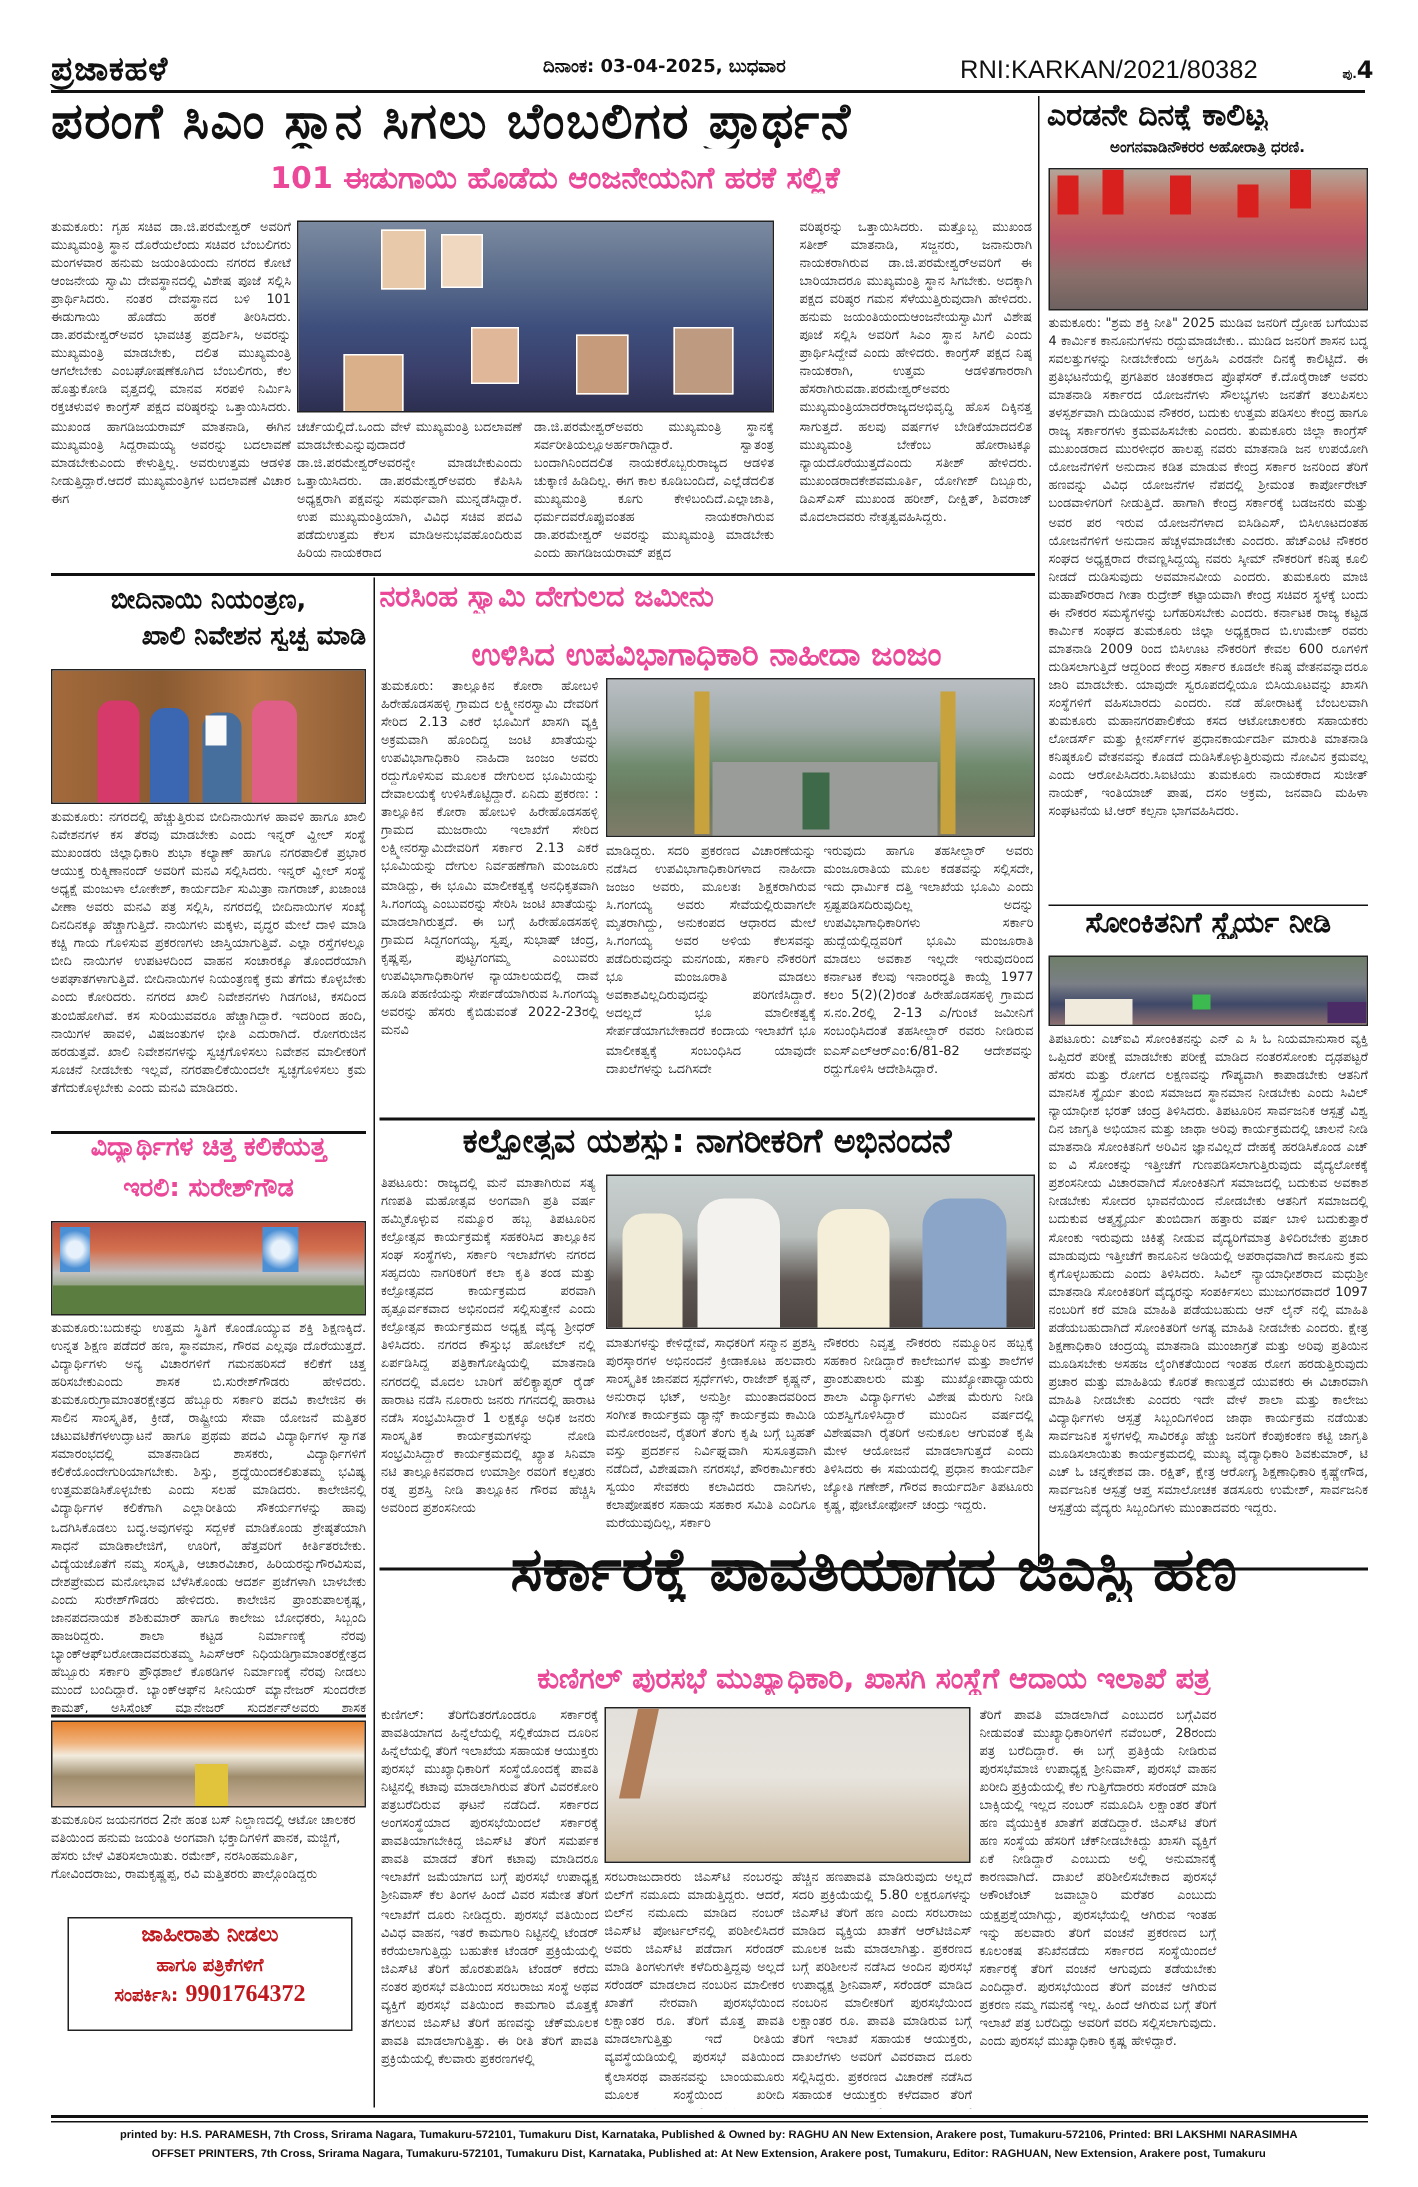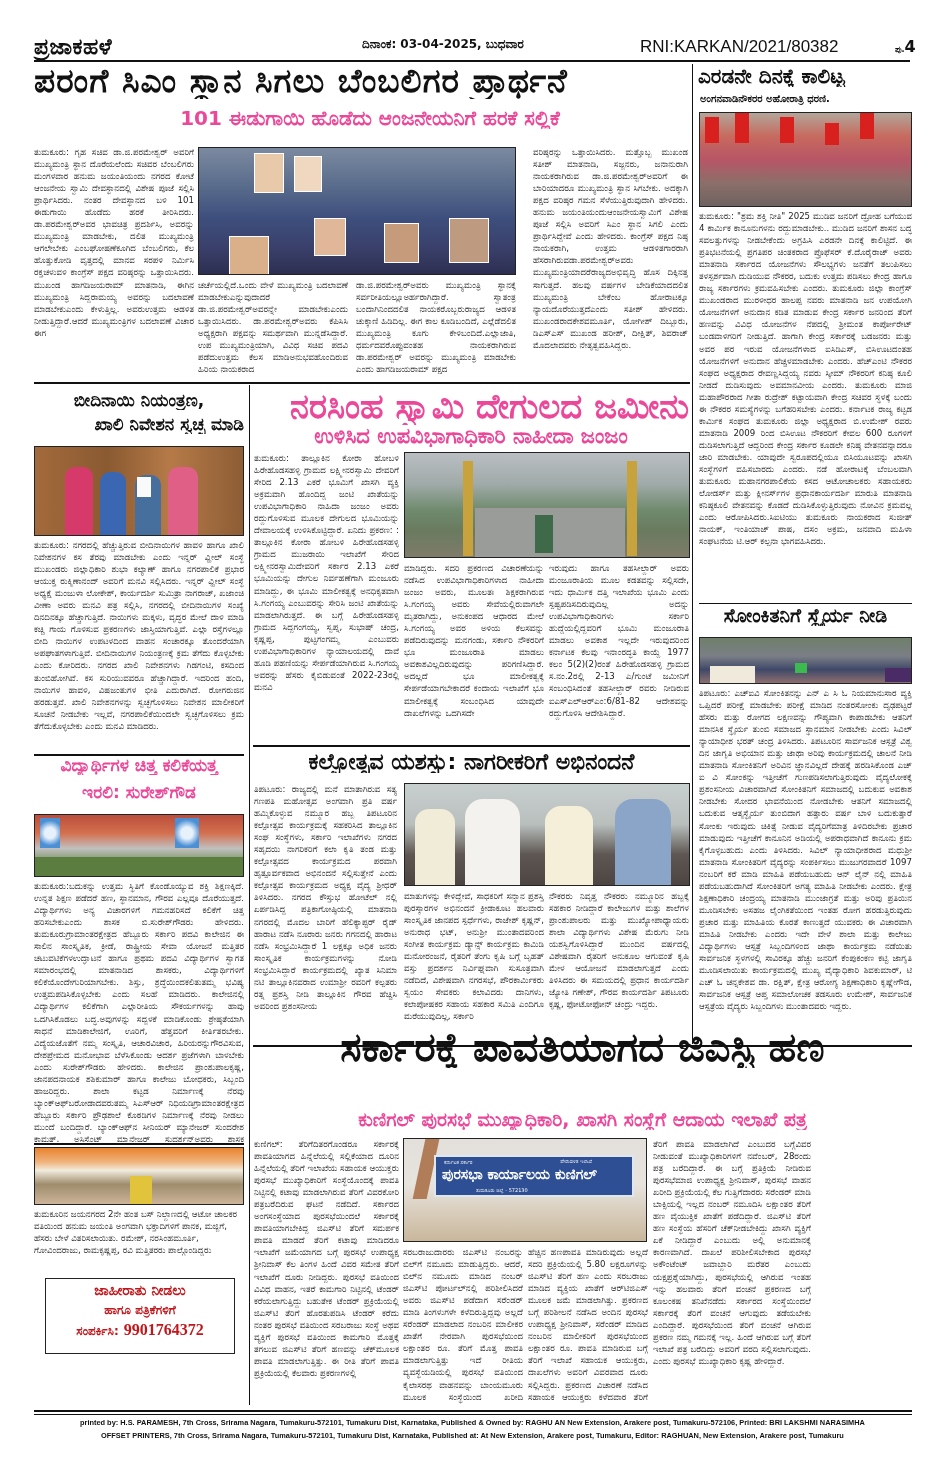--- a/index.html
+++ b/index.html
@@ -51,21 +51,21 @@
 </div>
 
 <div class="abs body-text" style="left:198px;top:279px;width:150px;height:100px">ಚರ್ಚೆಯಲ್ಲಿದೆ.ಒಂದು ವೇಳೆ ಮುಖ್ಯಮಂತ್ರಿ ಬದಲಾವಣೆ ಮಾಡಬೇಕುಎನ್ನುವುದಾದರೆ ಡಾ.ಜಿ.ಪರಮೇಶ್ವರ್‌ಅವರನ್ನೇ ಮಾಡಬೇಕುಎಂದು ಒತ್ತಾಯಿಸಿದರು. ಡಾ.ಪರಮೇಶ್ವರ್‌ಅವರು ಕೆಪಿಸಿಸಿ ಅಧ್ಯಕ್ಷರಾಗಿ ಪಕ್ಷವನ್ನು ಸಮರ್ಥವಾಗಿ ಮುನ್ನಡೆಸಿದ್ದಾರೆ. ಉಪ ಮುಖ್ಯಮಂತ್ರಿಯಾಗಿ, ವಿವಿಧ ಸಚಿವ ಪದವಿ ಪಡೆದುಉತ್ತಮ ಕೆಲಸ ಮಾಡಿಅನುಭವಹೊಂದಿರುವ ಹಿರಿಯ ನಾಯಕರಾದ</div>
 <div class="abs body-text" style="left:356px;top:279px;width:160px;height:100px">ಡಾ.ಜಿ.ಪರಮೇಶ್ವರ್‌ಅವರು ಮುಖ್ಯಮಂತ್ರಿ ಸ್ಥಾನಕ್ಕೆ ಸರ್ವರೀತಿಯಲ್ಲೂಅರ್ಹರಾಗಿದ್ದಾರೆ. ಸ್ವಾತಂತ್ರ ಬಂದಾಗಿನಿಂದದಲಿತ ನಾಯಕರೊಬ್ಬರುರಾಜ್ಯದ ಆಡಳಿತ ಚುಕ್ಕಾಣಿ ಹಿಡಿದಿಲ್ಲ. ಈಗ ಕಾಲ ಕೂಡಿಬಂದಿದೆ, ಎಲ್ಲೆಡೆದಲಿತ ಮುಖ್ಯಮಂತ್ರಿ ಕೂಗು ಕೇಳಿಬಂದಿದೆ.ಎಲ್ಲಾಜಾತಿ, ಧರ್ಮದವರೊಪ್ಪುವಂತಹ ನಾಯಕರಾಗಿರುವ ಡಾ.ಪರಮೇಶ್ವರ್ ಅವರನ್ನು ಮುಖ್ಯಮಂತ್ರಿ ಮಾಡಬೇಕು ಎಂದು ಹಾಗಡಿಜಯರಾಮ್ ಪಕ್ಷದ</div>
 
 <div class="abs body-text" style="left:533px;top:146px;width:155px;height:233px">ವರಿಷ್ಠರನ್ನು ಒತ್ತಾಯಿಸಿದರು. ಮತ್ತೊಬ್ಬ ಮುಖಂಡ ಸತೀಶ್ ಮಾತನಾಡಿ, ಸಜ್ಜನರು, ಜನಾನುರಾಗಿ ನಾಯಕರಾಗಿರುವ ಡಾ.ಜಿ.ಪರಮೇಶ್ವರ್‌ಅವರಿಗೆ ಈ ಬಾರಿಯಾದರೂ ಮುಖ್ಯಮಂತ್ರಿ ಸ್ಥಾನ ಸಿಗಬೇಕು. ಅದಕ್ಕಾಗಿ ಪಕ್ಷದ ವರಿಷ್ಠರ ಗಮನ ಸೆಳೆಯುತ್ತಿರುವುದಾಗಿ ಹೇಳಿದರು. ಹನುಮ ಜಯಂತಿಯಂದುಆಂಜನೇಯಸ್ವಾಮಿಗೆ ವಿಶೇಷ ಪೂಜೆ ಸಲ್ಲಿಸಿ ಅವರಿಗೆ ಸಿಎಂ ಸ್ಥಾನ ಸಿಗಲಿ ಎಂದು ಪ್ರಾರ್ಥಿಸಿದ್ದೇವೆ ಎಂದು ಹೇಳಿದರು. ಕಾಂಗ್ರೆಸ್ ಪಕ್ಷದ ನಿಷ್ಠ ನಾಯಕರಾಗಿ, ಉತ್ತಮ ಆಡಳಿತಗಾರರಾಗಿ ಹೆಸರಾಗಿರುವಡಾ.ಪರಮೇಶ್ವರ್‌ಅವರು ಮುಖ್ಯಮಂತ್ರಿಯಾದರೆರಾಜ್ಯದಅಭಿವೃದ್ಧಿ ಹೊಸ ದಿಕ್ಕಿನತ್ತ ಸಾಗುತ್ತದೆ. ಹಲವು ವರ್ಷಗಳ ಬೇಡಿಕೆಯಾದದಲಿತ ಮುಖ್ಯಮಂತ್ರಿ ಬೇಕೆಂಬ ಹೋರಾಟಕ್ಕೂ ನ್ಯಾಯದೊರೆಯುತ್ತದೆಎಂದು ಸತೀಶ್ ಹೇಳಿದರು. ಮುಖಂಡರಾದಕೇಶವಮೂರ್ತಿ, ಯೋಗೀಶ್ ದಿಬ್ಬೂರು, ಡಿಎಸ್‌ಎಸ್ ಮುಖಂಡ ಹರೀಶ್, ದೀಕ್ಷಿತ್, ಶಿವರಾಜ್ ಮೊದಲಾದವರು ನೇತೃತ್ವವಹಿಸಿದ್ದರು.</div>
 
 <div class="rule" style="left:34px;top:382px;width:656px;height:1.5px"></div>
 
 <div class="abs hl black" style="left:698px;top:66px;width:212px;font-size:20px">ಎರಡನೇ ದಿನಕ್ಕೆ ಕಾಲಿಟ್ಟ</div>
-<div class="abs hl black" style="left:700px;top:94px;width:210px;font-size:10px;text-align:left">ಅಂಗನವಾಡಿನೌಕರರ ಅಹೋರಾತ್ರಿ ಧರಣಿ.</div>
+<div class="abs hl black" style="left:700px;top:94px;width:210px;font-size:10px;text-align:center">ಅಂಗನವಾಡಿನೌಕರರ ಅಹೋರಾತ್ರಿ ಧರಣಿ.</div>
 <div class="photo" style="left:699px;top:112px;width:213px;height:95px;background:linear-gradient(180deg,#b3a69a 0%,#c76a5e 25%,#b85566 50%,#8c6f6a 75%,#6e6260 100%)">
   <div style="position:absolute;left:5px;top:4px;width:14px;height:26px;background:#d8201f"></div>
   <div style="position:absolute;left:35px;top:0px;width:14px;height:30px;background:#d8201f"></div>
   <div style="position:absolute;left:80px;top:4px;width:14px;height:26px;background:#d8201f"></div>
   <div style="position:absolute;left:125px;top:10px;width:14px;height:22px;background:#d8201f"></div>
   <div style="position:absolute;left:160px;top:0px;width:14px;height:26px;background:#d8201f"></div>
 </div>
 <div class="abs body-text" style="left:699px;top:210px;width:213px;height:398px">ತುಮಕೂರು: "ಶ್ರಮ ಶಕ್ತಿ ನೀತಿ" 2025 ಮುಡಿವ ಜನರಿಗೆ ದ್ರೋಹ ಬಗೆಯುವ 4 ಕಾರ್ಮಿಕ ಕಾನೂನುಗಳನು ರದ್ದುಮಾಡಬೇಕು.. ಮುಡಿದ ಜನರಿಗೆ ಶಾಸನ ಬದ್ಧ ಸವಲತ್ತುಗಳನ್ನು ನೀಡಬೇಕೆಂದು ಅಗ್ರಹಿಸಿ ಎರಡನೇ ದಿನಕ್ಕೆ ಕಾಲಿಟ್ಟಿದೆ. ಈ ಪ್ರತಿಭಟನೆಯಲ್ಲಿ ಪ್ರಗತಿಪರ ಚಿಂತಕರಾದ ಪ್ರೊಫೆಸರ್ ಕೆ.ದೊರೈರಾಜ್ ಅವರು ಮಾತನಾಡಿ ಸರ್ಕಾರದ ಯೋಜನೆಗಳು ಸೌಲಭ್ಯಗಳು ಜನತೆಗೆ ತಲುಪಿಸಲು ತಳಸ್ಪರ್ಶವಾಗಿ ದುಡಿಯುವ ನೌಕರರ, ಬದುಕು ಉತ್ತಮ ಪಡಿಸಲು ಕೇಂದ್ರ ಹಾಗೂ ರಾಜ್ಯ ಸರ್ಕಾರಗಳು ಕ್ರಮವಹಿಸಬೇಕು ಎಂದರು. ತುಮಕೂರು ಜಿಲ್ಲಾ ಕಾಂಗ್ರೆಸ್ ಮುಖಂಡರಾದ ಮುರಳೀಧರ ಹಾಲಪ್ಪ ನವರು ಮಾತನಾಡಿ ಜನ ಉಪಯೋಗಿ ಯೋಜನೆಗಳಿಗೆ ಅನುದಾನ ಕಡಿತ ಮಾಡುವ ಕೇಂದ್ರ ಸರ್ಕಾರ ಜನರಿಂದ ತೆರಿಗೆ ಹಣವನ್ನು ವಿವಿಧ ಯೋಜನೆಗಳ ನೆಪದಲ್ಲಿ ಶ್ರೀಮಂತ ಕಾರ್ಪೋರೇಟ್ ಬಂಡವಾಳಿಗರಿಗೆ ನೀಡುತ್ತಿದೆ. ಹಾಗಾಗಿ ಕೇಂದ್ರ ಸರ್ಕಾರಕ್ಕೆ ಬಡಜನರು ಮತ್ತು ಅವರ ಪರ ಇರುವ ಯೋಜನೆಗಳಾದ ಐಸಿಡಿಎಸ್, ಬಿಸಿಊಟದಂತಹ ಯೋಜನೆಗಳಿಗೆ ಅನುದಾನ ಹೆಚ್ಚಳಮಾಡಬೇಕು ಎಂದರು. ಹೆಚ್ಎಂಟಿ ನೌಕರರ ಸಂಘದ ಅಧ್ಯಕ್ಷರಾದ ರೇವಣ್ಣಸಿದ್ದಯ್ಯ ನವರು ಸ್ಕೀಮ್ ನೌಕರರಿಗೆ ಕನಿಷ್ಠ ಕೂಲಿ ನೀಡದೆ ದುಡಿಸುವುದು ಅವಮಾನವೀಯ ಎಂದರು. ತುಮಕೂರು ಮಾಜಿ ಮಹಾಪೌರರಾದ ಗೀತಾ ರುದ್ರೇಶ್ ಕಟ್ಟಾಯವಾಗಿ ಕೇಂದ್ರ ಸಚಿವರ ಸ್ಥಳಕ್ಕೆ ಬಂದು ಈ ನೌಕರರ ಸಮಸ್ಯೆಗಳನ್ನು ಬಗೆಹರಿಸಬೇಕು ಎಂದರು. ಕರ್ನಾಟಕ ರಾಜ್ಯ ಕಟ್ಟಡ ಕಾರ್ಮಿಕ ಸಂಘದ ತುಮಕೂರು ಜಿಲ್ಲಾ ಅಧ್ಯಕ್ಷರಾದ ಬಿ.ಉಮೇಶ್ ರವರು ಮಾತನಾಡಿ 2009 ರಿಂದ ಬಿಸಿಊಟ ನೌಕರರಿಗೆ ಕೇವಲ 600 ರೂಗಳಿಗೆ ದುಡಿಸಲಾಗುತ್ತಿದೆ ಆದ್ದರಿಂದ ಕೇಂದ್ರ ಸರ್ಕಾರ ಕೂಡಲೇ ಕನಿಷ್ಠ ವೇತನವನ್ನಾದರೂ ಜಾರಿ ಮಾಡಬೇಕು. ಯಾವುದೇ ಸ್ವರೂಪದಲ್ಲಿಯೂ ಬಿಸಿಯೂಟವನ್ನು ಖಾಸಗಿ ಸಂಸ್ಥೆಗಳಿಗೆ ವಹಿಸಬಾರದು ಎಂದರು. ನಡೆ ಹೋರಾಟಕ್ಕೆ ಬೆಂಬಲವಾಗಿ ತುಮಕೂರು ಮಹಾನಗರಪಾಲಿಕೆಯ ಕಸದ ಆಟೋಚಾಲಕರು ಸಹಾಯಕರು ಲೋಡರ್ಸ್ ಮತ್ತು ಕ್ಲೀನರ್ಸ್‌ಗಳ ಪ್ರಧಾನಕಾರ್ಯದರ್ಶಿ ಮಾರುತಿ ಮಾತನಾಡಿ ಕನಿಷ್ಠಕೂಲಿ ವೇತನವನ್ನು ಕೊಡದೆ ದುಡಿಸಿಕೊಳ್ಳುತ್ತಿರುವುದು ನೋವಿನ ಕ್ರಮವಲ್ಲ ಎಂದು ಆರೋಪಿಸಿದರು.ಸಿಐಟಿಯು ತುಮಕೂರು ನಾಯಕರಾದ ಸುಜೀತ್ ನಾಯಕ್, ಇಂತಿಯಾಜ್ ಪಾಷ, ದಸಂ ಅಕ್ರಮ, ಜನವಾದಿ ಮಹಿಳಾ ಸಂಘಟನೆಯ ಟಿ.ಆರ್ ಕಲ್ಪನಾ ಭಾಗವಹಿಸಿದರು.</div>
 <div class="rule" style="left:699px;top:603px;width:213px;height:1px"></div>
 
@@ -76,21 +76,21 @@
   <div style="position:absolute;left:65px;top:25px;width:26px;height:65px;background:#3b67b2;border-radius:10px 10px 0 0"></div>
   <div style="position:absolute;left:100px;top:28px;width:26px;height:62px;background:#466f9e;border-radius:10px 10px 0 0"></div>
   <div style="position:absolute;left:133px;top:20px;width:30px;height:70px;background:#e05f86;border-radius:10px 10px 0 0"></div>
   <div style="position:absolute;left:102px;top:30px;width:14px;height:20px;background:#fafafa"></div>
 </div>
 <div class="abs body-text" style="left:34px;top:539px;width:210px;height:210px">ತುಮಕೂರು: ನಗರದಲ್ಲಿ ಹೆಚ್ಚುತ್ತಿರುವ ಬೀದಿನಾಯಿಗಳ ಹಾವಳಿ ಹಾಗೂ ಖಾಲಿ ನಿವೇಶನಗಳ ಕಸ ತೆರವು ಮಾಡಬೇಕು ಎಂದು ಇನ್ನರ್ ವ್ಹೀಲ್ ಸಂಸ್ಥೆ ಮುಖಂಡರು ಜಿಲ್ಲಾಧಿಕಾರಿ ಶುಭಾ ಕಲ್ಯಾಣ್ ಹಾಗೂ ನಗರಪಾಲಿಕೆ ಪ್ರಭಾರ ಆಯುಕ್ತ ರುಕ್ಮಿಣಾನಂದ್ ಅವರಿಗೆ ಮನವಿ ಸಲ್ಲಿಸಿದರು. ಇನ್ನರ್ ವ್ಹೀಲ್ ಸಂಸ್ಥೆ ಅಧ್ಯಕ್ಷೆ ಮಂಜುಳಾ ಲೋಕೇಶ್, ಕಾರ್ಯದರ್ಶಿ ಸುಮಿತ್ರಾ ನಾಗರಾಜ್, ಖಜಾಂಚಿ ವೀಣಾ ಅವರು ಮನವಿ ಪತ್ರ ಸಲ್ಲಿಸಿ, ನಗರದಲ್ಲಿ ಬೀದಿನಾಯಿಗಳ ಸಂಖ್ಯೆ ದಿನದಿನಕ್ಕೂ ಹೆಚ್ಚಾಗುತ್ತಿದೆ. ನಾಯಿಗಳು ಮಕ್ಕಳು, ವೃದ್ಧರ ಮೇಲೆ ದಾಳಿ ಮಾಡಿ ಕಚ್ಚಿ ಗಾಯ ಗೊಳಿಸುವ ಪ್ರಕರಣಗಳು ಜಾಸ್ತಿಯಾಗುತ್ತಿವೆ. ಎಲ್ಲಾ ರಸ್ತೆಗಳಲ್ಲೂ ಬೀದಿ ನಾಯಿಗಳ ಉಪಟಳದಿಂದ ವಾಹನ ಸಂಚಾರಕ್ಕೂ ತೊಂದರೆಯಾಗಿ ಅಪಘಾತಗಳಾಗುತ್ತಿವೆ. ಬೀದಿನಾಯಿಗಳ ನಿಯಂತ್ರಣಕ್ಕೆ ಕ್ರಮ ತೆಗೆದು ಕೊಳ್ಳಬೇಕು ಎಂದು ಕೋರಿದರು. ನಗರದ ಖಾಲಿ ನಿವೇಶನಗಳು ಗಿಡಗಂಟಿ, ಕಸದಿಂದ ತುಂಬಿಹೋಗಿವೆ. ಕಸ ಸುರಿಯುವವರೂ ಹೆಚ್ಚಾಗಿದ್ದಾರೆ. ಇದರಿಂದ ಹಂದಿ, ನಾಯಿಗಳ ಹಾವಳಿ, ವಿಷಜಂತುಗಳ ಭೀತಿ ಎದುರಾಗಿದೆ. ರೋಗರುಜಿನ ಹರಡುತ್ತವೆ. ಖಾಲಿ ನಿವೇಶನಗಳನ್ನು ಸ್ವಚ್ಛಗೊಳಿಸಲು ನಿವೇಶನ ಮಾಲೀಕರಿಗೆ ಸೂಚನೆ ನೀಡಬೇಕು ಇಲ್ಲವೆ, ನಗರಪಾಲಿಕೆಯಿಂದಲೇ ಸ್ವಚ್ಛಗೊಳಿಸಲು ಕ್ರಮ ತೆಗೆದುಕೊಳ್ಳಬೇಕು ಎಂದು ಮನವಿ ಮಾಡಿದರು.</div>
 <div class="rule" style="left:34px;top:754px;width:210px;height:1.5px"></div>
 
 <div class="rule" style="left:249px;top:385px;width:1px;height:1020px"></div>
 
-<div class="abs hl red" style="left:253px;top:389px;width:436px;font-size:34px;text-align:right">ನರಸಿಂಹ ಸ್ವಾಮಿ ದೇಗುಲದ ಜಮೀನು</div>
+<div class="abs hl red" style="left:253px;top:389px;width:436px;font-size:19px;text-align:left">ನರಸಿಂಹ ಸ್ವಾಮಿ ದೇಗುಲದ ಜಮೀನು</div>
 <div class="abs hl red" style="left:253px;top:425px;width:436px;font-size:21px;text-align:center">ಉಳಿಸಿದ ಉಪವಿಭಾಗಾಧಿಕಾರಿ ನಾಹೀದಾ ಜಂಜಂ</div>
 <div class="abs body-text" style="left:254px;top:452px;width:145px;height:300px">ತುಮಕೂರು: ತಾಲ್ಲೂಕಿನ ಕೋರಾ ಹೋಬಳಿ ಹಿರೇಹೊಡಸಹಳ್ಳಿ ಗ್ರಾಮದ ಲಕ್ಷ್ಮೀನರಸ್ವಾಮಿ ದೇವರಿಗೆ ಸೇರಿದ 2.13 ಎಕರೆ ಭೂಮಿಗೆ ಖಾಸಗಿ ವ್ಯಕ್ತಿ ಅಕ್ರಮವಾಗಿ ಹೊಂದಿದ್ದ ಜಂಟಿ ಖಾತೆಯನ್ನು ಉಪವಿಭಾಗಾಧಿಕಾರಿ ನಾಹಿದಾ ಜಂಜಂ ಅವರು ರದ್ದುಗೊಳಿಸುವ ಮೂಲಕ ದೇಗುಲದ ಭೂಮಿಯನ್ನು ದೇವಾಲಯಕ್ಕೆ ಉಳಿಸಿಕೊಟ್ಟಿದ್ದಾರೆ. ಏನಿದು ಪ್ರಕರಣ: : ತಾಲ್ಲೂಕಿನ ಕೋರಾ ಹೋಬಳಿ ಹಿರೇಹೊಡಸಹಳ್ಳಿ ಗ್ರಾಮದ ಮುಜರಾಯಿ ಇಲಾಖೆಗೆ ಸೇರಿದ ಲಕ್ಷ್ಮೀನರಸ್ವಾಮಿದೇವರಿಗೆ ಸರ್ಕಾರ 2.13 ಎಕರೆ ಭೂಮಿಯನ್ನು ದೇಗುಲ ನಿರ್ವಹಣೆಗಾಗಿ ಮಂಜೂರು ಮಾಡಿದ್ದು, ಈ ಭೂಮಿ ಮಾಲೀಕತ್ವಕ್ಕೆ ಅನಧಿಕೃತವಾಗಿ ಸಿ.ಗಂಗಯ್ಯ ಎಂಬುವರನ್ನು ಸೇರಿಸಿ ಜಂಟಿ ಖಾತೆಯನ್ನು ಮಾಡಲಾಗಿರುತ್ತದೆ. ಈ ಬಗ್ಗೆ ಹಿರೇಹೊಡಸಹಳ್ಳಿ ಗ್ರಾಮದ ಸಿದ್ದಗಂಗಯ್ಯ, ಸ್ವಪ್ನ, ಸುಭಾಷ್ ಚಂದ್ರ, ಕೃಷ್ಣಪ್ಪ, ಪುಟ್ಟಗಂಗಮ್ಮ ಎಂಬುವರು ಉಪವಿಭಾಗಾಧಿಕಾರಿಗಳ ನ್ಯಾಯಾಲಯದಲ್ಲಿ ದಾವೆ ಹೂಡಿ ಪಹಣಿಯನ್ನು ಸೇರ್ಪಡೆಯಾಗಿರುವ ಸಿ.ಗಂಗಯ್ಯ ಅವರನ್ನು ಹೆಸರು ಕೈಬಿಡುವಂತೆ 2022-23ರಲ್ಲಿ ಮನವಿ</div>
 <div class="photo" style="left:404px;top:452px;width:286px;height:106px;background:linear-gradient(180deg,#b9bec3 0%,#a0aaa8 30%,#6f8a6d 55%,#6a7a5f 75%,#7f7c6a 100%)">
   <div style="position:absolute;left:58px;top:8px;width:10px;height:95px;background:#c8a23d"></div>
   <div style="position:absolute;left:222px;top:8px;width:10px;height:95px;background:#c8a23d"></div>
   <div style="position:absolute;left:70px;top:55px;width:150px;height:50px;background:#9a9c99"></div>
   <div style="position:absolute;left:130px;top:62px;width:18px;height:38px;background:#3f6a4a"></div>
 </div>
 <div class="abs body-text" style="left:404px;top:562px;width:140px;height:190px">ಮಾಡಿದ್ದರು. ಸದರಿ ಪ್ರಕರಣದ ವಿಚಾರಣೆಯನ್ನು ನಡೆಸಿದ ಉಪವಿಭಾಗಾಧಿಕಾರಿಗಳಾದ ನಾಹೀದಾ ಜಂಜಂ ಅವರು, ಮೂಲತಃ ಶಿಕ್ಷಕರಾಗಿರುವ ಸಿ.ಗಂಗಯ್ಯ ಅವರು ಸೇವೆಯಲ್ಲಿರುವಾಗಲೇ ಮೃತರಾಗಿದ್ದು, ಅನುಕಂಪದ ಆಧಾರದ ಮೇಲೆ ಸಿ.ಗಂಗಯ್ಯ ಅವರ ಅಳಿಯ ಕೆಲಸವನ್ನು ಪಡೆದಿರುವುದನ್ನು ಮನಗಂಡು, ಸರ್ಕಾರಿ ನೌಕರರಿಗೆ ಭೂ ಮಂಜೂರಾತಿ ಮಾಡಲು ಅವಕಾಶವಿಲ್ಲದಿರುವುದನ್ನು ಪರಿಗಣಿಸಿದ್ದಾರೆ. ಅದಲ್ಲದೆ ಭೂ ಮಾಲೀಕತ್ವಕ್ಕೆ ಸೇರ್ಪಡೆಯಾಗಬೇಕಾದರೆ ಕಂದಾಯ ಇಲಾಖೆಗೆ ಭೂ ಮಾಲೀಕತ್ವಕ್ಕೆ ಸಂಬಂಧಿಸಿದ ಯಾವುದೇ ದಾಖಲೆಗಳನ್ನು ಒದಗಿಸದೇ</div>
 <div class="abs body-text" style="left:549px;top:562px;width:140px;height:190px">ಇರುವುದು ಹಾಗೂ ತಹಸೀಲ್ದಾರ್ ಅವರು ಮಂಜೂರಾತಿಯ ಮೂಲ ಕಡತವನ್ನು ಸಲ್ಲಿಸದೇ, ಇದು ಧಾರ್ಮಿಕ ದತ್ತಿ ಇಲಾಖೆಯ ಭೂಮಿ ಎಂದು ಸ್ಪಷ್ಟಪಡಿಸದಿರುವುದಿಲ್ಲ ಅದನ್ನು ಉಪವಿಭಾಗಾಧಿಕಾರಿಗಳು ಸರ್ಕಾರಿ ಹುದ್ದೆಯಲ್ಲಿದ್ದವರಿಗೆ ಭೂಮಿ ಮಂಜೂರಾತಿ ಮಾಡಲು ಅವಕಾಶ ಇಲ್ಲದೇ ಇರುವುದರಿಂದ ಕರ್ನಾಟಕ ಕೆಲವು ಇನಾಂರದ್ಧತಿ ಕಾಯ್ದೆ 1977 ಕಲಂ 5(2)(2)ರಂತೆ ಹಿರೇಹೊಡಸಹಳ್ಳಿ ಗ್ರಾಮದ ಸ.ನಂ.2ರಲ್ಲಿ 2-13 ಎ/ಗುಂಟೆ ಜಮೀನಿಗೆ ಸಂಬಂಧಿಸಿದಂತೆ ತಹಸೀಲ್ದಾರ್ ರವರು ನೀಡಿರುವ ಐಎಸ್‌ಎಲ್‌ಆರ್‌ಎಂ:6/81-82 ಆದೇಶವನ್ನು ರದ್ದುಗೊಳಿಸಿ ಆದೇಶಿಸಿದ್ದಾರೆ.</div>
@@ -140,26 +140,20 @@
 <div class="abs body-text" style="left:549px;top:890px;width:140px;height:152px">ನೌಕರರು ನಿವೃತ್ತ ನೌಕರರು ನಮ್ಮೂರಿನ ಹಬ್ಬಕ್ಕೆ ಸಹಕಾರ ನೀಡಿದ್ದಾರೆ ಕಾಲೇಜುಗಳ ಮತ್ತು ಶಾಲೆಗಳ ಪ್ರಾಂಶುಪಾಲರು ಮತ್ತು ಮುಖ್ಯೋಪಾಧ್ಯಾಯರು ಶಾಲಾ ವಿದ್ಯಾರ್ಥಿಗಳು ವಿಶೇಷ ಮೆರುಗು ನೀಡಿ ಯಶಸ್ವಿಗೊಳಿಸಿದ್ದಾರೆ ಮುಂದಿನ ವರ್ಷದಲ್ಲಿ ವಿಶೇಷವಾಗಿ ರೈತರಿಗೆ ಅನುಕೂಲ ಆಗುವಂತೆ ಕೃಷಿ ಮೇಳ ಆಯೋಜನೆ ಮಾಡಲಾಗುತ್ತದೆ ಎಂದು ತಿಳಿಸಿದರು ಈ ಸಮಯದಲ್ಲಿ ಪ್ರಧಾನ ಕಾರ್ಯದರ್ಶಿ ಜ್ಯೋತಿ ಗಣೇಶ್, ಗೌರವ ಕಾರ್ಯದರ್ಶಿ ತಿಪಟೂರು ಕೃಷ್ಣ, ಫೋಟೋಫೋನ್ ಚಂದ್ರು ಇದ್ದರು.</div>
 
 <div class="rule" style="left:253px;top:1045px;width:659px;height:1.5px"></div>
 
 <div class="abs hl black" style="left:253px;top:1026px;width:659px;font-size:40px;text-align:center">ಸರ್ಕಾರಕ್ಕೆ ಪಾವತಿಯಾಗದ ಜಿಎಸ್ಟಿ ಹಣ</div>
 <div class="abs hl red" style="left:253px;top:1110px;width:659px;font-size:19px;text-align:center">ಕುಣಿಗಲ್ ಪುರಸಭೆ ಮುಖ್ಯಾಧಿಕಾರಿ, ಖಾಸಗಿ ಸಂಸ್ಥೆಗೆ ಆದಾಯ ಇಲಾಖೆ ಪತ್ರ</div>
 <div class="abs body-text" style="left:254px;top:1138px;width:145px;height:268px">ಕುಣಿಗಲ್: ತೆರಿಗೆದಿತರಗೊಂಡರೂ ಸರ್ಕಾರಕ್ಕೆ ಪಾವತಿಯಾಗದ ಹಿನ್ನೆಲೆಯಲ್ಲಿ ಸಲ್ಲಿಕೆಯಾದ ದೂರಿನ ಹಿನ್ನೆಲೆಯಲ್ಲಿ ತೆರಿಗೆ ಇಲಾಖೆಯ ಸಹಾಯಕ ಆಯುಕ್ತರು ಪುರಸಭೆ ಮುಖ್ಯಾಧಿಕಾರಿಗೆ ಸಂಸ್ಥೆಯೊಂದಕ್ಕೆ ಪಾವತಿ ನಿಟ್ಟಿನಲ್ಲಿ ಕಟಾವು ಮಾಡಲಾಗಿರುವ ತೆರಿಗೆ ವಿವರಕೋರಿ ಪತ್ರಬರೆದಿರುವ ಘಟನೆ ನಡೆದಿದೆ. ಸರ್ಕಾರದ ಅಂಗಸಂಸ್ಥೆಯಾದ ಪುರಸಭೆಯಿಂದಲೆ ಸರ್ಕಾರಕ್ಕೆ ಪಾವತಿಯಾಗಬೇಕಿದ್ದ ಜಿಎಸ್‌ಟಿ ತೆರಿಗೆ ಸಮರ್ಪಕ ಪಾವತಿ ಮಾಡದೆ ತೆರಿಗೆ ಕಟಾವು ಮಾಡಿದರೂ ಇಲಾಖೆಗೆ ಜಮೆಯಾಗದ ಬಗ್ಗೆ ಪುರಸಭೆ ಉಪಾಧ್ಯಕ್ಷ ಶ್ರೀನಿವಾಸ್ ಕೆಲ ತಿಂಗಳ ಹಿಂದೆ ವಿವರ ಸಮೇತ ತೆರಿಗೆ ಇಲಾಖೆಗೆ ದೂರು ನೀಡಿದ್ದರು. ಪುರಸಭೆ ವತಿಯಿಂದ ವಿವಿಧ ವಾಹನ, ಇತರೆ ಕಾಮಗಾರಿ ನಿಟ್ಟಿನಲ್ಲಿ ಟೆಂಡರ್ ಕರೆಯಲಾಗುತ್ತಿದ್ದು ಬಹುತೇಕ ಟೆಂಡರ್ ಪ್ರಕ್ರಿಯೆಯಲ್ಲಿ ಜಿಎಸ್‌ಟಿ ತೆರಿಗೆ ಹೊರತುಪಡಿಸಿ ಟೆಂಡರ್ ಕರೆದು ನಂತರ ಪುರಸಭೆ ವತಿಯಿಂದ ಸರಬರಾಜು ಸಂಸ್ಥೆ ಅಥವ ವ್ಯಕ್ತಿಗೆ ಪುರಸಭೆ ವತಿಯಿಂದ ಕಾಮಗಾರಿ ಮೊತ್ತಕ್ಕೆ ತಗಲುವ ಜಿಎಸ್‌ಟಿ ತೆರಿಗೆ ಹಣವನ್ನು ಚೆಕ್‌ಮೂಲಕ ಪಾವತಿ ಮಾಡಲಾಗುತ್ತಿತ್ತು. ಈ ರೀತಿ ತೆರಿಗೆ ಪಾವತಿ ಪ್ರಕ್ರಿಯೆಯಲ್ಲಿ ಕೆಲವಾರು ಪ್ರಕರಣಗಳಲ್ಲಿ</div>
 
 <div class="photo" style="left:403px;top:1138px;width:244px;height:104px;background:linear-gradient(180deg,#e3e0db 0%,#e7e3dd 45%,#c9b79b 100%)">
   <div style="position:absolute;left:15px;top:0;width:14px;height:60px;background:#b17d58;transform:skewX(-12deg)"></div>
-  <div style="position:absolute;left:30px;top:16px;width:200px;height:42px;background:#2e4f93;border:2px solid #dfe6f2">
-    <div style="position:absolute;left:8px;top:2px;font-size:5px;color:#fff;white-space:nowrap">ಕರ್ನಾಟಕ ಸರ್ಕಾರ</div>
-    <div style="position:absolute;right:40px;top:1px;font-size:5px;color:#fff;white-space:nowrap">ಪೌರಾಡಳಿತ ಇಲಾಖೆ</div>
-    <div style="position:absolute;left:6px;top:9px;width:188px;font-size:14px;font-weight:bold;color:#fff;white-space:nowrap;overflow:hidden">ಪುರಸಭಾ ಕಾರ್ಯಾಲಯ ಕುಣಿಗಲ್</div>
-    <div style="position:absolute;left:40px;top:30px;font-size:5px;color:#fff;white-space:nowrap">ತುಮಕೂರು ಜಿಲ್ಲೆ - 572130</div>
-  </div>
 </div>
 
 <div class="abs body-text" style="left:403px;top:1246px;width:120px;height:160px">ಸರಬರಾಜುದಾರರು ಜಿಎಸ್‌ಟಿ ನಂಬರನ್ನು ಬಿಲ್‌ಗೆ ನಮೂದು ಮಾಡುತ್ತಿದ್ದರು. ಆದರೆ, ಬಿಲ್‌ನ ನಮೂದು ಮಾಡಿದ ನಂಬರ್ ಜಿಎಸ್‌ಟಿ ಪೋರ್ಟಲ್‌ನಲ್ಲಿ ಪರಿಶೀಲಿಸಿದರೆ ಅವರು ಜಿಎಸ್‌ಟಿ ಪಡೆದಾಗ ಸರೆಂಡರ್ ಮಾಡಿ ತಿಂಗಳುಗಳೇ ಕಳೆದಿರುತ್ತಿದ್ದವು ಅಲ್ಲದೆ ಸರೆಂಡರ್ ಮಾಡಲಾದ ನಂಬರಿನ ಮಾಲೀಕರ ಖಾತೆಗೆ ನೇರವಾಗಿ ಪುರಸಭೆಯಿಂದ ಲಕ್ಷಾಂತರ ರೂ. ತೆರಿಗೆ ಮೊತ್ತ ಪಾವತಿ ಮಾಡಲಾಗುತ್ತಿತ್ತು ಇದೆ ರೀತಿಯ ವ್ಯವಸ್ಥೆಯಡಿಯಲ್ಲಿ ಪುರಸಭೆ ವತಿಯಿಂದ ಕೈಲಾಸರಥ ವಾಹನವನ್ನು ಬಾಂಯಮೂರು ಮೂಲಕ ಸಂಸ್ಥೆಯಿಂದ ಖರೀದಿ ಮಾಡಲಾಗಿತ್ತು. ಆದರೆ, ಸದರಿ ವಾಹನ ಖರೀದಿ ಟೆಂಡರ್ ಪ್ರಕ್ರಿಯೆಯಲ್ಲಿ ನಿಗದಿತ ಮೊತ್ತಕ್ಕಿಂತ</div>
 <div class="abs body-text" style="left:528px;top:1246px;width:120px;height:160px">ಹೆಚ್ಚಿನ ಹಣಪಾವತಿ ಮಾಡಿರುವುದು ಅಲ್ಲದೆ ಸದರಿ ಪ್ರಕ್ರಿಯೆಯಲ್ಲಿ 5.80 ಲಕ್ಷರೂಗಳನ್ನು ಜಿಎಸ್‌ಟಿ ತೆರಿಗೆ ಹಣ ಎಂದು ಸರಬರಾಜು ಮಾಡಿದ ವ್ಯಕ್ತಿಯ ಖಾತೆಗೆ ಆರ್‌ಟಿಜಿಎಸ್ ಮೂಲಕ ಜಮೆ ಮಾಡಲಾಗಿತ್ತು. ಪ್ರಕರಣದ ಬಗ್ಗೆ ಪರಿಶೀಲನೆ ನಡೆಸಿದ ಅಂದಿನ ಪುರಸಭೆ ಉಪಾಧ್ಯಕ್ಷ ಶ್ರೀನಿವಾಸ್, ಸರೆಂಡರ್ ಮಾಡಿದ ನಂಬರಿನ ಮಾಲೀಕರಿಗೆ ಪುರಸಭೆಯಿಂದ ಲಕ್ಷಾಂತರ ರೂ. ಪಾವತಿ ಮಾಡಿರುವ ಬಗ್ಗೆ ತೆರಿಗೆ ಇಲಾಖೆ ಸಹಾಯಕ ಆಯುಕ್ತರು, ದಾಖಲೆಗಳು ಅವರಿಗೆ ವಿವರವಾದ ದೂರು ಸಲ್ಲಿಸಿದ್ದರು. ಪ್ರಕರಣದ ವಿಚಾರಣೆ ನಡೆಸಿದ ಸಹಾಯಕ ಆಯುಕ್ತರು ಕಳೆದವಾರ ತೆರಿಗೆ ನಿರೀಕ್ಷಕರು, ಪುರಸಭೆ ಮುಖ್ಯಾಧಿಕಾರಿಗಳಿಗೆ ಕೈಲಾಸ ರಥ ಖರೀದಿ ಮಾಡಿರುವ ಸಂಸ್ಥೆಗೆ ಒಟ್ಟಾರೆಯಾಗಿ</div>
 <div class="abs body-text" style="left:653px;top:1138px;width:158px;height:268px">ತೆರಿಗೆ ಪಾವತಿ ಮಾಡಲಾಗಿದೆ ಎಂಬುದರ ಬಗ್ಗೆವಿವರ ನೀಡುವಂತೆ ಮುಖ್ಯಾಧಿಕಾರಿಗಳಿಗೆ ನವೆಂಬರ್, 28ರಂದು ಪತ್ರ ಬರೆದಿದ್ದಾರೆ. ಈ ಬಗ್ಗೆ ಪ್ರತಿಕ್ರಿಯೆ ನೀಡಿರುವ ಪುರಸಭೆಮಾಜಿ ಉಪಾಧ್ಯಕ್ಷ ಶ್ರೀನಿವಾಸ್, ಪುರಸಭೆ ವಾಹನ ಖರೀದಿ ಪ್ರಕ್ರಿಯೆಯಲ್ಲಿ ಕೆಲ ಗುತ್ತಿಗೆದಾರರು ಸರೆಂಡರ್ ಮಾಡಿ ಬಾಕ್ಸಿಯಲ್ಲಿ ಇಲ್ಲದ ನಂಬರ್ ನಮೂದಿಸಿ ಲಕ್ಷಾಂತರ ತೆರಿಗೆ ಹಣ ವೈಯುಕ್ತಿಕ ಖಾತೆಗೆ ಪಡೆದಿದ್ದಾರೆ. ಜಿಎಸ್‌ಟಿ ತೆರಿಗೆ ಹಣ ಸಂಸ್ಥೆಯ ಹೆಸರಿಗೆ ಚೆಕ್‌ನೀಡಬೇಕಿದ್ದು ಖಾಸಗಿ ವ್ಯಕ್ತಿಗೆ ಏಕೆ ನೀಡಿದ್ದಾರೆ ಎಂಬುದು ಅಲ್ಲಿ ಅನುಮಾನಕ್ಕೆ ಕಾರಣವಾಗಿದೆ. ದಾಖಲೆ ಪರಿಶೀಲಿಸಬೇಕಾದ ಪುರಸಭೆ ಅಕೌಂಟೆಂಟ್ ಜವಾಬ್ದಾರಿ ಮರೆತರ ಎಂಬುದು ಯಕ್ಷಪ್ರಶ್ನೆಯಾಗಿದ್ದು, ಪುರಸಭೆಯಲ್ಲಿ ಆಗಿರುವ ಇಂತಹ ಇನ್ನು ಹಲವಾರು ತೆರಿಗೆ ವಂಚನೆ ಪ್ರಕರಣದ ಬಗ್ಗೆ ಕೂಲಂಕಷ ತನಿಖೆನಡೆದು ಸರ್ಕಾರದ ಸಂಸ್ಥೆಯಿಂದಲೆ ಸರ್ಕಾರಕ್ಕೆ ತೆರಿಗೆ ವಂಚನೆ ಆಗುವುದು ತಡೆಯಬೇಕು ಎಂದಿದ್ದಾರೆ. ಪುರಸಭೆಯಿಂದ ತೆರಿಗೆ ವಂಚನೆ ಆಗಿರುವ ಪ್ರಕರಣ ನಮ್ಮ ಗಮನಕ್ಕೆ ಇಲ್ಲ. ಹಿಂದೆ ಆಗಿರುವ ಬಗ್ಗೆ ತೆರಿಗೆ ಇಲಾಖೆ ಪತ್ರ ಬರೆದಿದ್ದು ಅವರಿಗೆ ವರದಿ ಸಲ್ಲಿಸಲಾಗುವುದು. ಎಂದು ಪುರಸಭೆ ಮುಖ್ಯಾಧಿಕಾರಿ ಕೃಷ್ಣ ಹೇಳಿದ್ದಾರೆ.</div>
 
 <div class="rule" style="left:34px;top:1410px;width:878px;height:2px"></div>
 <div class="rule" style="left:34px;top:1414px;width:878px;height:1px"></div>
 <div class="footer" style="top:1416px;font-size:7.4px">printed by: H.S. PARAMESH, 7th Cross, Srirama Nagara, Tumakuru-572101, Tumakuru Dist, Karnataka, Published &amp; Owned by: RAGHU AN New Extension, Arakere post, Tumakuru-572106, Printed: BRI LAKSHMI NARASIMHA</div>
 <div class="footer" style="top:1429px;font-size:7.4px">OFFSET PRINTERS, 7th Cross, Srirama Nagara, Tumakuru-572101, Tumakuru Dist, Karnataka, Published at: At New Extension, Arakere post, Tumakuru, Editor: RAGHUAN, New Extension, Arakere post, Tumakuru</div>

